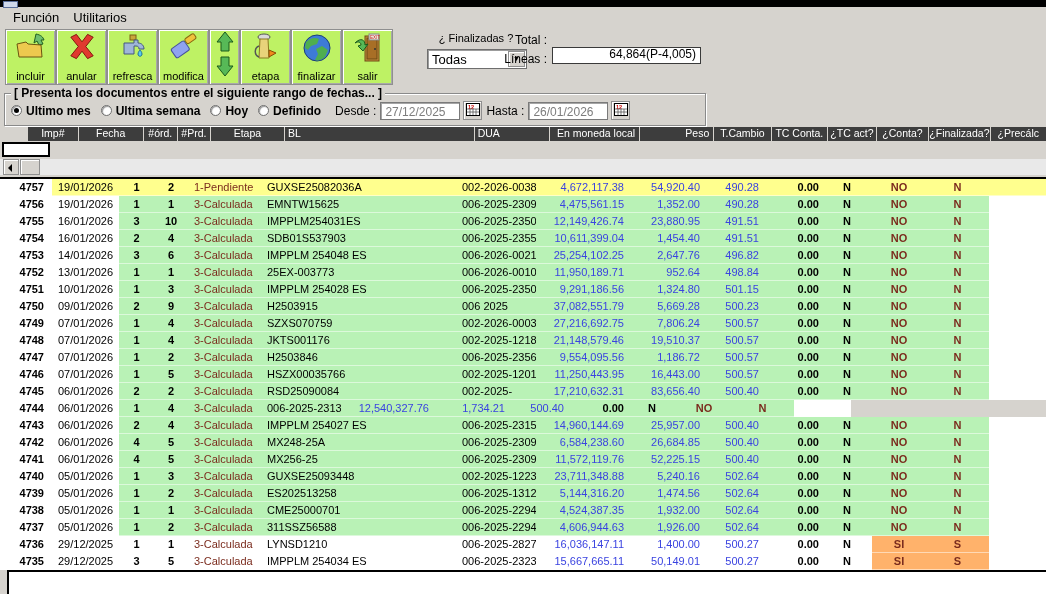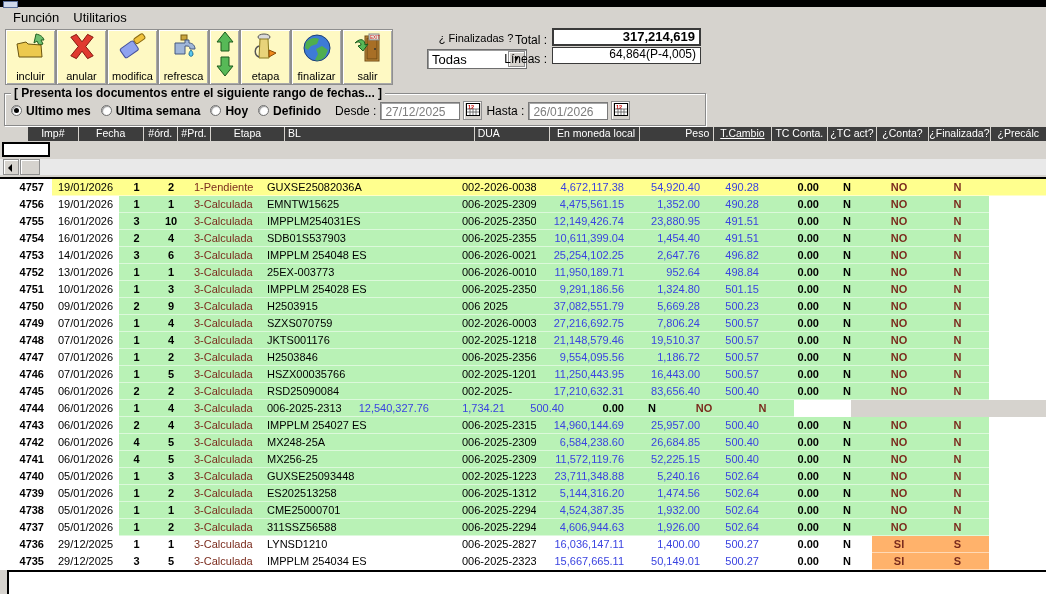--- a/index.html
+++ b/index.html
@@ -10,21 +10,21 @@
   }
   
   #titlebar{position:absolute;left:0;top:0;width:1046px;height:7px;background:#000;}
   #titlebar .app-icon{position:absolute;left:3px;top:1px;width:13px;height:5px;background:#cfd8ea;border:1px solid #5a6f9a;}
   #menubar{position:absolute;left:0;top:7px;width:1046px;height:20px;display:flex;align-items:center;padding-left:6px;font-size:13px;}
   .menu-item{padding:1px 7px;cursor:default;}
   
   #toolbar{position:absolute;left:0;top:27px;width:1046px;height:64px;}
   #btn-strip{position:absolute;left:5px;top:2px;display:flex;}
   .tbtn{
-    box-sizing:border-box;width:51px;height:56px;background:#fef9c3;
+    box-sizing:border-box;width:51px;height:56px;background:#bef264;
     border:1px solid #8f8f8f;box-shadow:inset 1px 1px 0 #fff, inset -1px -1px 0 #a9a9a9;
     display:flex;flex-direction:column;align-items:center;justify-content:flex-end;
     padding-bottom:2px;position:relative;
   }
   .tbtn .ticon{position:absolute;top:3px;left:50%;transform:translateX(-50%);}
   .tbtn .tlbl{font-size:11px;line-height:12px;}
   .tbtn.narrow{width:31px;justify-content:center;}
   
   #finalizadas-lbl{position:absolute;left:420px;top:5px;width:112px;text-align:center;font-size:11px;}
   #finalizadas-dd{position:absolute;left:427px;top:22px;width:100px;height:20px;background:#fff;border:1px solid #6e6e6e;box-shadow:inset 1px 1px 0 #9c9c9c;box-sizing:border-box;}
@@ -52,21 +52,21 @@
   .hcell{box-sizing:border-box;height:14px;background:#3d3d3d;color:#fff;font-size:10.5px;line-height:13px;text-align:center;margin-right:1px;overflow:hidden;white-space:nowrap;}
   .hcell.c-bl,.hcell.c-dua{text-align:left;padding-left:3px;}
   .hcell.c-local,.hcell.c-peso{text-align:right;padding-right:4px;}
   
   .c-imp{width:52px;} .c-fecha{width:67px;} .c-ord{width:35px;} .c-prd{width:34px;}
   .c-etapa{width:76px;} .c-bl{width:195px;} .c-dua{width:77px;} .c-local{width:93px;}
   .c-peso{width:76px;} .c-tcambio{width:59px;} .c-tcconta{width:58px;} .c-tcact{width:50px;}
   .c-conta{width:54px;} .c-final{width:63px;} .c-precalc{width:57px;margin-right:0;}
   .hcell.c-imp{width:51px;margin-left:28px;} .hcell.c-fecha{width:66px;} .hcell.c-ord{width:34px;} .hcell.c-prd{width:33px;}
   .hcell.c-etapa{width:75px;} .hcell.c-bl{width:194px;} .hcell.c-dua{width:76px;} .hcell.c-local{width:92px;}
-  .hcell.c-peso{width:75px;} .hcell.c-tcambio{width:58px;text-decoration:underline;} .hcell.c-tcconta{width:57px;} .hcell.c-tcact{width:49px;}
+  .hcell.c-peso{width:75px;} .hcell.c-tcambio{width:58px;} .hcell.c-tcconta{width:57px;} .hcell.c-tcact{width:49px;}
   .hcell.c-conta{width:53px;} .hcell.c-final{width:62px;}
   
   #imp-filter{position:absolute;left:2px;top:142px;width:48px;height:15px;background:#fff;border:2px solid #000;box-sizing:border-box;}
   #hscroll{position:absolute;left:0;top:159px;width:1046px;height:16px;background:#e9e9e9;}
   #hscroll .sb-arrow{position:absolute;left:3px;top:0;width:16px;height:16px;background:#d6d3ce;border:1px solid #8f8f8f;box-shadow:inset 1px 1px 0 #fff;box-sizing:border-box;}
   #hscroll .sb-arrow::after{content:"";position:absolute;left:4px;top:4px;border:4px solid transparent;border-right-color:#000;border-left-width:0;}
   #hscroll .sb-thumb{position:absolute;left:20px;top:0;width:20px;height:16px;background:#d6d3ce;border:1px solid #8f8f8f;box-shadow:inset 1px 1px 0 #fff;box-sizing:border-box;}
   
   #grid-top{position:absolute;left:0;top:177px;width:1046px;height:2px;background:#000;}
   #grid-left{position:absolute;left:7px;top:177px;width:2px;height:417px;background:#000;}
@@ -119,35 +119,35 @@
       <span class="ticon">
         <svg width="28" height="27" viewBox="0 0 30 28">
           <path d="M3 4 l6 -3 6 8 6 -8 6 3 -8 10 8 10 -6 3 -6 -8 -6 8 -6 -3 8 -10 z" fill="#e03a2f" stroke="#7d120b"></path>
         </svg>
       </span>
       <span class="tlbl">anular</span>
     </div>
     <div class="tbtn">
       <span class="ticon">
         <svg width="30" height="28" viewBox="0 0 30 28">
-          <rect x="3" y="11" width="16" height="11" rx="2" transform="rotate(-35 11 16)" fill="#8fa3ef" stroke="#45519c"></rect>
-          <rect x="16" y="3" width="11" height="6" rx="2" transform="rotate(-35 21 6)" fill="#f0c23c" stroke="#8a6a10"></rect>
-        </svg>
-      </span>
-      <span class="tlbl">modifica</span>
+          <rect x="12" y="2" width="6" height="5" fill="#c9a53c" stroke="#7a5c14"></rect>
+          <path d="M6 10 h10 v-3 h4 v3 c4 0 6 3 6 6 h-5 c0 -2 -1 -3 -3 -3 h-2 v8 h-10 z" fill="#9fb6d9" stroke="#44597e"></path>
+          <path d="M24 21 c0 3 -4 3 -4 0 c0 -2 2 -4 2 -4 s2 2 2 4z" fill="#59c8f0" stroke="#1d6e96"></path>
+        </svg>
+      </span>
+      <span class="tlbl">refresca</span>
     </div>
     <div class="tbtn">
       <span class="ticon">
         <svg width="30" height="28" viewBox="0 0 30 28">
-          <rect x="12" y="2" width="6" height="5" fill="#c9a53c" stroke="#7a5c14"></rect>
-          <path d="M6 10 h10 v-3 h4 v3 c4 0 6 3 6 6 h-5 c0 -2 -1 -3 -3 -3 h-2 v8 h-10 z" fill="#9fb6d9" stroke="#44597e"></path>
-          <path d="M24 21 c0 3 -4 3 -4 0 c0 -2 2 -4 2 -4 s2 2 2 4z" fill="#59c8f0" stroke="#1d6e96"></path>
-        </svg>
-      </span>
-      <span class="tlbl">refresca</span>
+          <rect x="3" y="11" width="16" height="11" rx="2" transform="rotate(-35 11 16)" fill="#8fa3ef" stroke="#45519c"></rect>
+          <rect x="16" y="3" width="11" height="6" rx="2" transform="rotate(-35 21 6)" fill="#f0c23c" stroke="#8a6a10"></rect>
+        </svg>
+      </span>
+      <span class="tlbl">modifica</span>
     </div>
     <div class="tbtn narrow">
       <span>
         <svg width="18" height="46" viewBox="0 0 18 46">
           <path d="M9 1 L17 11 H13 V20 H5 V11 H1 z" fill="#57b957" stroke="#1c5a1c"></path>
           <path d="M9 45 L1 35 H5 V26 H13 V35 H17 z" fill="#57b957" stroke="#1c5a1c"></path>
         </svg>
       </span>
     </div>
     <div class="tbtn">
@@ -187,21 +187,20 @@
   </div>
 
   <div id="finalizadas-lbl">¿ Finalizadas ?</div>
   <div id="finalizadas-dd">
     <span class="dd-text">Todas</span>
     <span class="dd-btn">
         <span>▼</span>
       </span>
   </div>
   <div class="fldlbl" id="total-lbl">Total :</div>
-  <div class="valbox" id="total-box">317,214,619</div>
   <div class="fldlbl" id="lineas-lbl">Líneas :</div>
   <div class="valbox" id="lineas-box">64,864(P-4,005)</div>
 </div>
 
 <div id="groupbox">
   <div id="groupbox-caption">[ Presenta los documentos entre el siguiente rango de fechas... ]</div>
   <div id="filter-row">
     <span class="radio sel"></span>
     <span class="radio-lbl">Ultimo mes</span>
     <span class="radio"></span>

